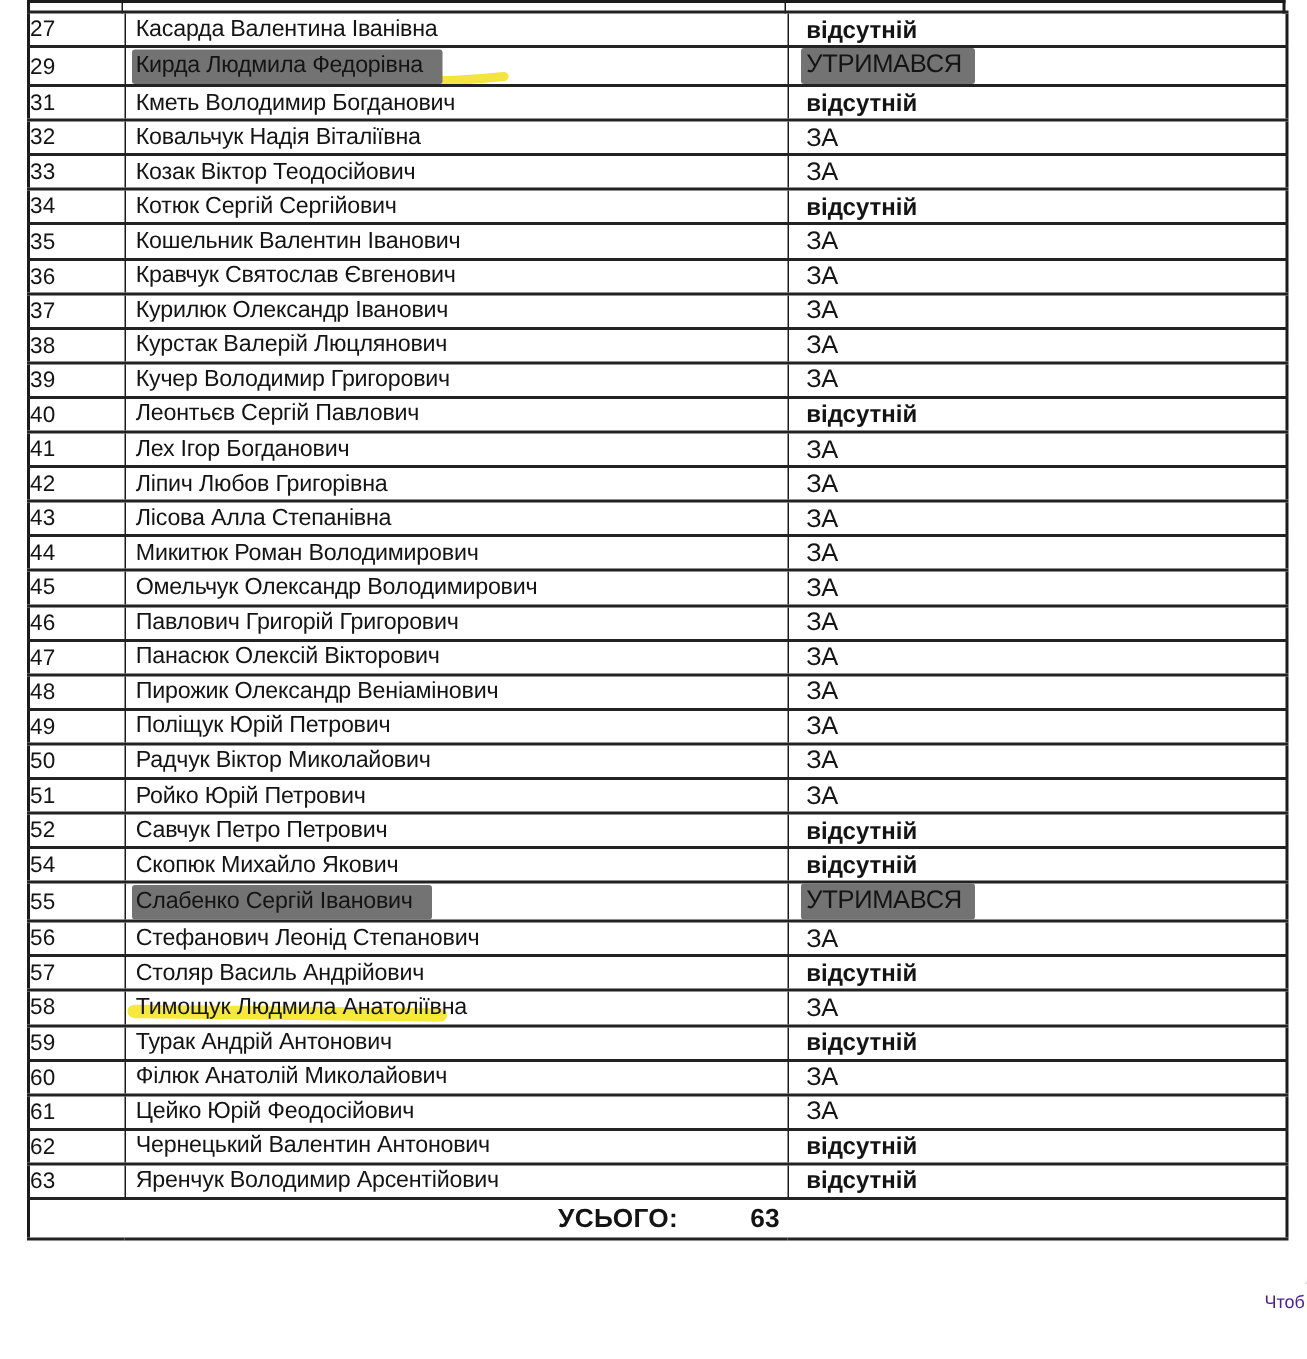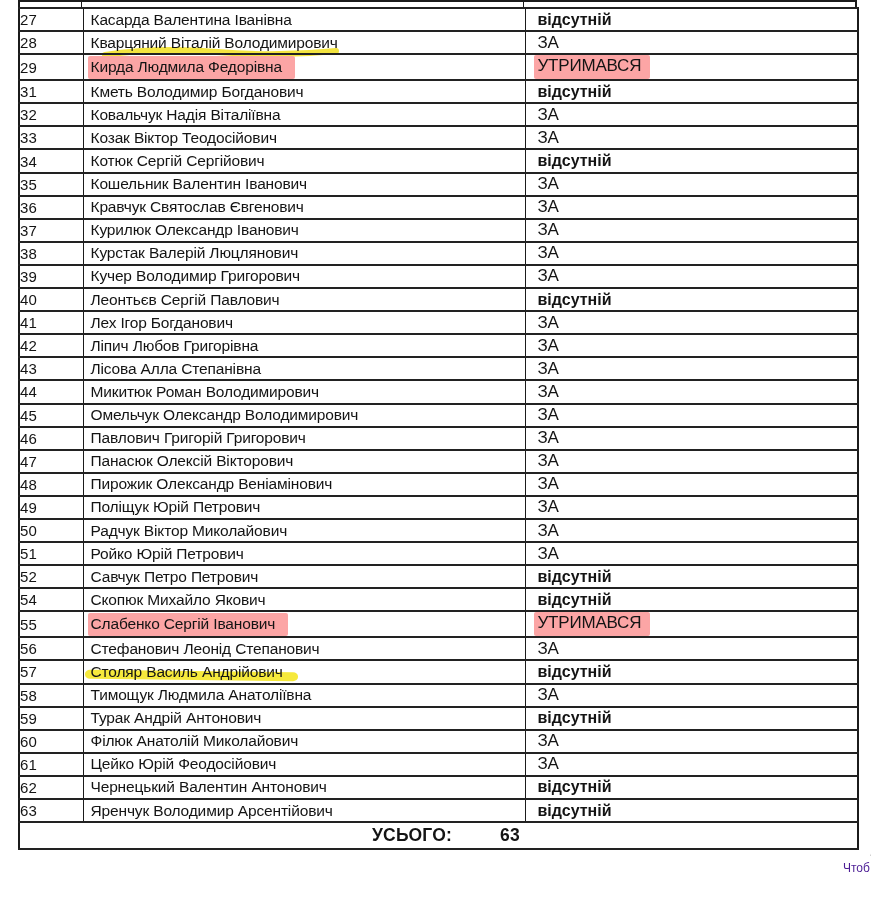--- a/index.html
+++ b/index.html
@@ -24,21 +24,21 @@
     border-left:1px solid #1b1b1b;border-right:1px solid #1b1b1b;
     border-top:2px solid #222;border-bottom:2px solid #222;
     height:21.1px;padding:0;vertical-align:middle;
     white-space:nowrap;overflow:visible;
   }
   col.c-num{width:64px;} col.c-name{width:442px;} col.c-vote{width:333px;}
   td.num{font-size:15px;letter-spacing:.2px;}
   td.nm{padding-left:7px;font-size:15.5px;letter-spacing:-.15px;}
   td.vt{padding-left:12px;font-size:17px;letter-spacing:-.2px;}
   td.vt .v-abs{font-size:16px;font-weight:600;letter-spacing:0;}
-  .hl{background:#fca5a5;}
+  .hl{background:#737373;}
   .hl-name{display:inline-block;margin-left:-3px;padding:2px 13px 3px 3px;border-radius:2px;}
   .hl-vote{display:inline-block;margin-left:-4px;padding:1px 9px 3px 4px;border-radius:2px;}
 
   
   .squiggle{position:absolute;left:102px;top:44px;z-index:1;}
   .swipe-below{
     position:absolute;left:85px;top:671px;width:213px;height:9px;z-index:1;
     background:#f6e832;border-radius:5px/4px;transform:rotate(.7deg);opacity:.95;
   }
 
@@ -75,25 +75,20 @@
         <col class="c-num">
         <col class="c-name">
         <col class="c-vote">
       </colgroup>
     <tbody>
 
       <tr class="row">
           <td class="num">27</td>
           <td class="nm"><span>Касарда Валентина Іванівна</span></td>
           <td class="vt"><span class="v-abs">відсутній</span></td>
-        </tr>
-        <tr class="row">
-          <td class="num">28</td>
-          <td class="nm"><span>Кварцяний Віталій Володимирович</span></td>
-          <td class="vt"><span>ЗА</span></td>
         </tr>
         <tr class="row">
           <td class="num">29</td>
           <td class="nm"><span class="hl hl-name">Кирда Людмила Федорівна</span></td>
           <td class="vt"><span class="hl hl-vote">УТРИМАВСЯ</span></td>
         </tr>
         <tr class="row">
           <td class="num">31</td>
           <td class="nm"><span>Кметь Володимир Богданович</span></td>
           <td class="vt"><span class="v-abs">відсутній</span></td>

